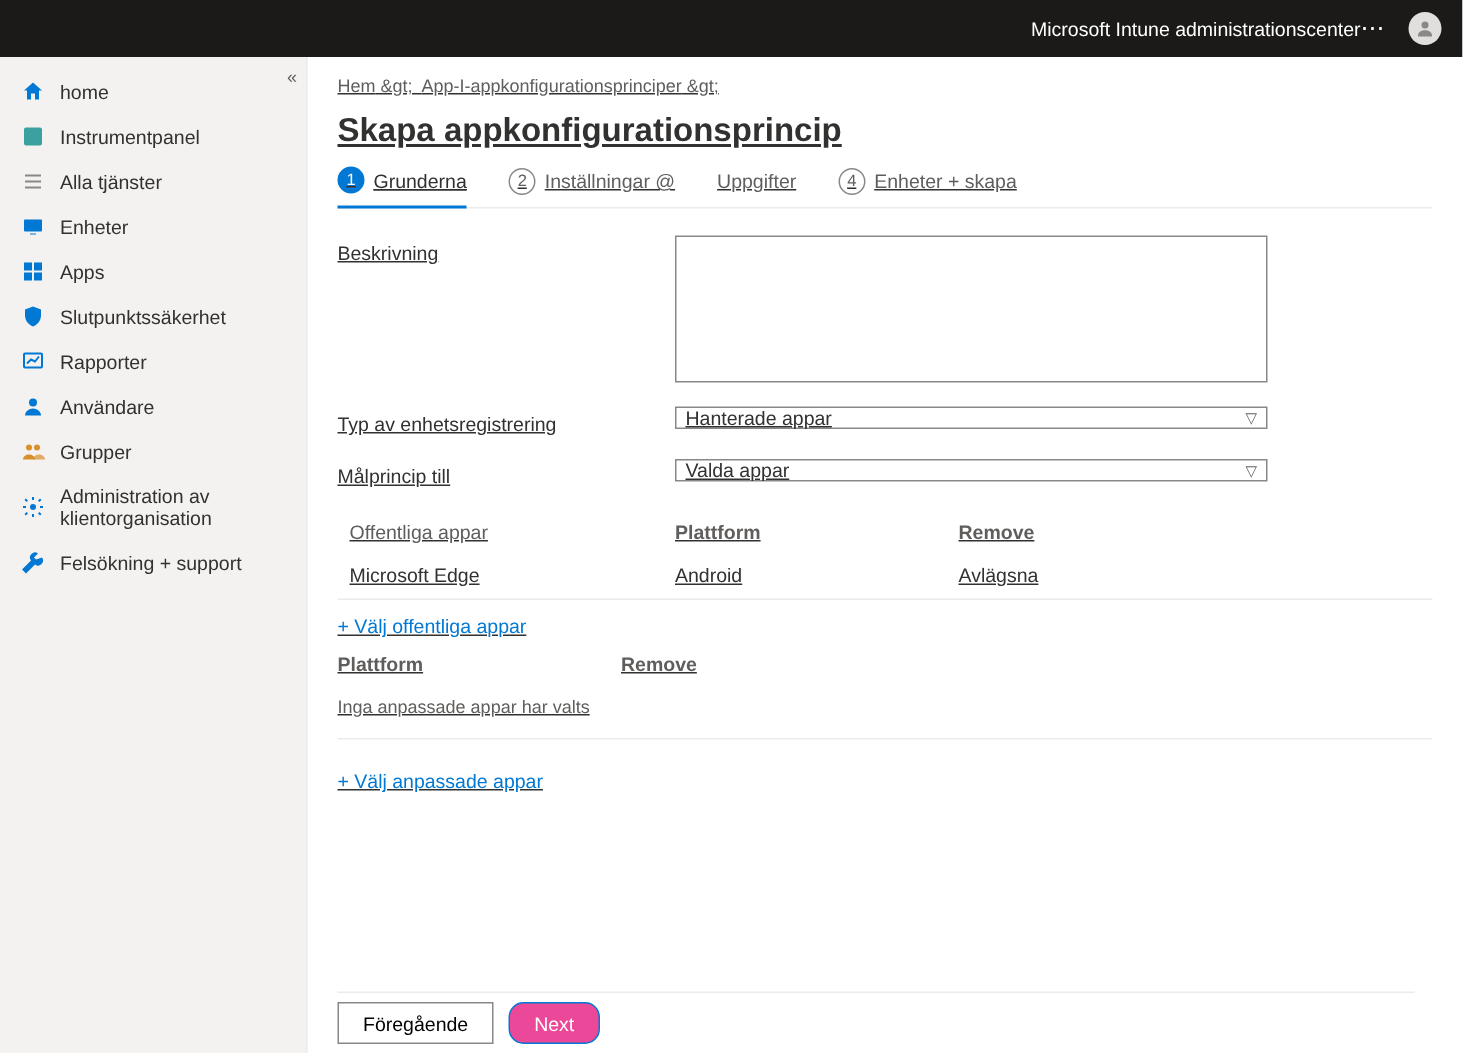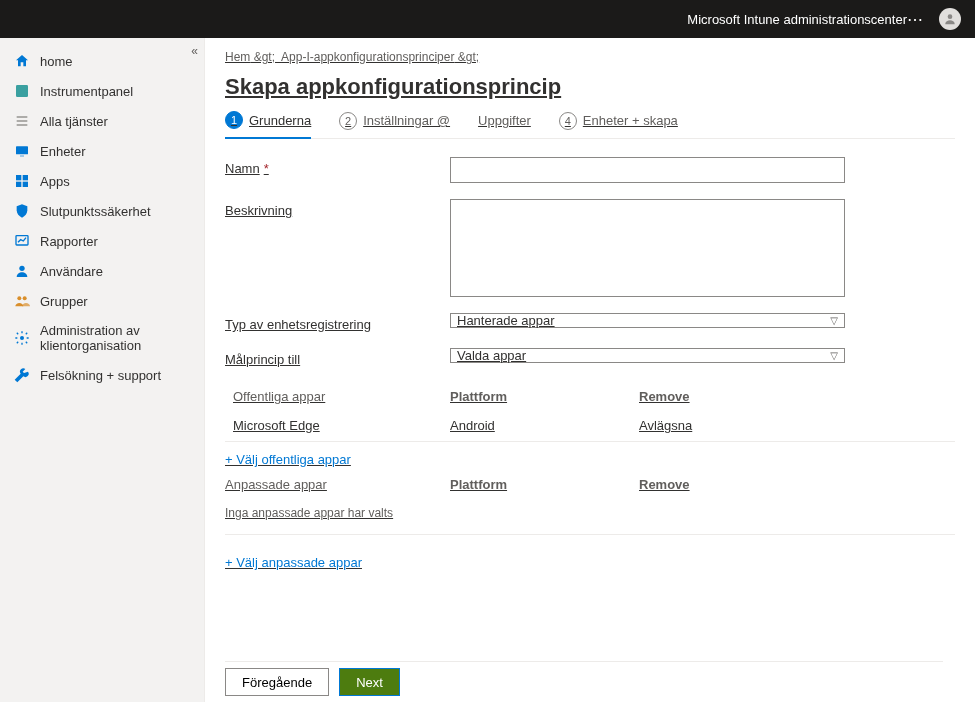--- a/index.html
+++ b/index.html
@@ -36,21 +36,21 @@
 .table-hdr { display: flex; font-size: 13px; font-weight: 600; color: #605e5c; padding: 6px 0; }
 .col1 { width: 225px; padding-left: 8px; }
 .col2 { width: 189px; }
 .col3 { flex: 1; }
 .table-row { display: flex; font-size: 13px; padding: 8px 0; border-bottom: 1px solid #edebe9; }
 .link-row { font-size: 13px; color: #0078d4; padding: 10px 0 4px 0; cursor: pointer; }
 .hr { border: none; border-top: 1px solid #edebe9; margin: 6px 0 10px 0; }
 .empty-msg { font-size: 12px; color: #605e5c; padding: 8px 0; }
 .footer { position: absolute; bottom: 0; left: 20px; right: 32px; border-top: 1px solid #edebe9; padding: 6px 0; display: flex; gap: 10px; background: #fff; }
 .btn { height: 28px; padding: 0 16px; font-size: 13px; border: 1px solid #8a8886; background: #fff; cursor: pointer; }
-.btn-primary { background: #4d7c0f; border-color: #0078d4; color: #fff; }
+.btn-primary { background: #ec4899; border-color: #0078d4; color: #fff; border-radius: 10px; }
 </style>
 </head>
 <body>
 
 <div class="topbar">
   <div class="topbar-title">Microsoft Intune administrationscenter</div>
   <div class="topbar-right">
     <span class="ellipsis">⋯</span>
     <span class="avatar">
       <svg viewBox="0 0 24 24">
@@ -186,26 +186,20 @@
       </div>
       <div class="step">
         <span>Uppgifter</span>
       </div>
       <div class="step">
         <span class="step-num">4</span>
         <span>Enheter + skapa</span>
       </div>
     </div>
 
-    <div class="form-row">
-      <div class="form-label">
-        <span>Namn</span><span class="req">*</span>
-      </div>
-      <input class="text-input" type="text" value="" style="">
-    </div>
 
     <div class="form-row">
       <div class="form-label">Beskrivning</div>
       <textarea class="textarea" style=""></textarea>
     </div>
 
     <div class="form-row">
       <div class="form-label">Typ av enhetsregistrering</div>
       <div class="select">
         <span>Hanterade appar</span>
@@ -227,21 +221,20 @@
       <div class="col3">Remove</div>
     </div>
     <div class="table-row">
       <div class="col1">Microsoft Edge</div>
       <div class="col2">Android</div>
       <div class="col3">Avlägsna</div>
     </div>
     <div class="link-row">+ Välj offentliga appar</div>
 
     <div class="table-hdr">
-      <div class="col1" style="font-weight:400; padding-left:0;">Anpassade appar</div>
       <div class="col2">Plattform</div>
       <div class="col3">Remove</div>
     </div>
     <div class="empty-msg">Inga anpassade appar har valts</div>
     <hr class="hr">
     <div class="link-row">+ Välj anpassade appar</div>
 
     <div class="footer">
       <button class="btn">Föregående</button>
       <button class="btn btn-primary">Next</button>

